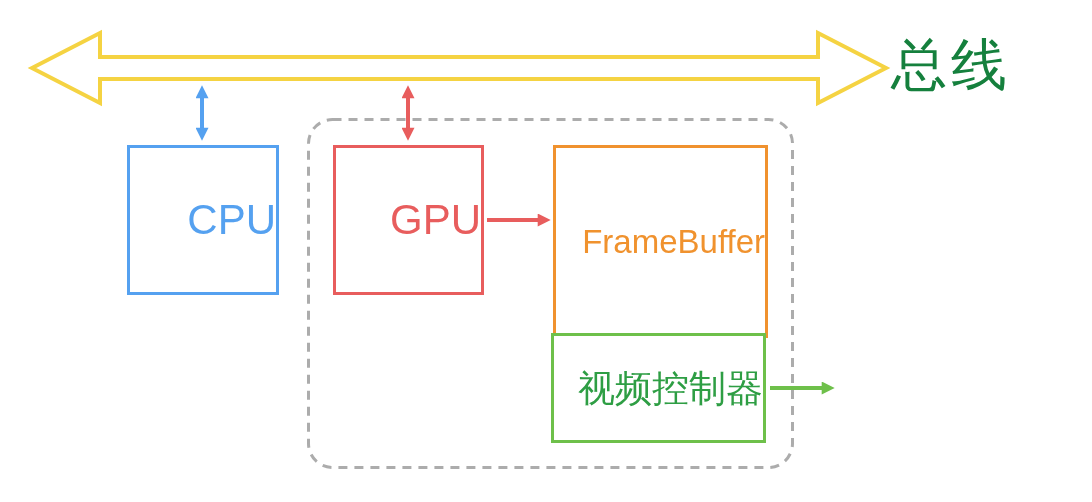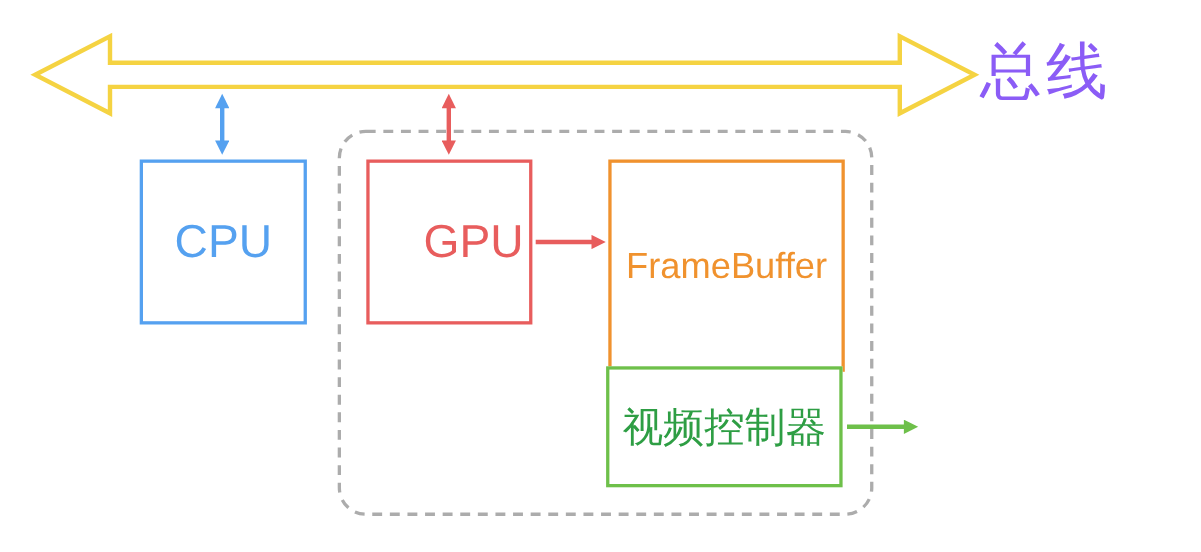--- a/index.html
+++ b/index.html
@@ -2,30 +2,30 @@
 <html><head>
 <meta charset="utf-8">
 <style>
   html,body{margin:0;padding:0;background:#ffffff;}
   .stage{
     position:relative;width:1092px;height:502px;background:#ffffff;overflow:hidden;
     font-family:"Liberation Sans", sans-serif;
   }
   .layer{position:absolute;left:0;top:0;width:1092px;height:502px;}
   .node{
-    position:absolute;display:flex;align-items:center;justify-content:center;
+    position:absolute;display:flex;align-items:center;justify-content:flex-end;
     box-sizing:border-box;background:#ffffff;text-align:center;line-height:1;
   }
   .node-cpu{left:127px;top:145px;width:152px;height:150px;border:3px solid #55A1F0;color:#55A1F0;font-size:42px;}
   .node-gpu{left:333px;top:145px;width:151px;height:150px;border:3px solid #E85D5D;color:#E85D5D;font-size:42px;padding-left:44px;}
   .node-framebuffer{left:553px;top:145px;width:215px;height:193px;border:3px solid #F0922E;color:#F0922E;font-size:33px;}
   .node-video{left:551px;top:333px;width:215px;height:110px;border:3px solid #6EC04A;color:#2E9E44;font-size:37px;}
   .node-display{left:838px;top:333px;width:215px;height:111px;border:3px solid #ACACAC;color:#B3B3B3;font-size:37px;}
   .bus-label{
-    position:absolute;left:891px;top:34px;font-size:56px;color:#8b5cf6;
+    position:absolute;left:891px;top:34px;font-size:56px;color:#15803d;
     letter-spacing:4px;white-space:nowrap;line-height:1.1;
   }
 </style>
 </head>
 <body>
 
 <div class="stage">
 
   <svg class="layer" width="1092" height="502" viewBox="0 0 1092 502" xmlns="http://www.w3.org/2000/svg">
     <defs>

